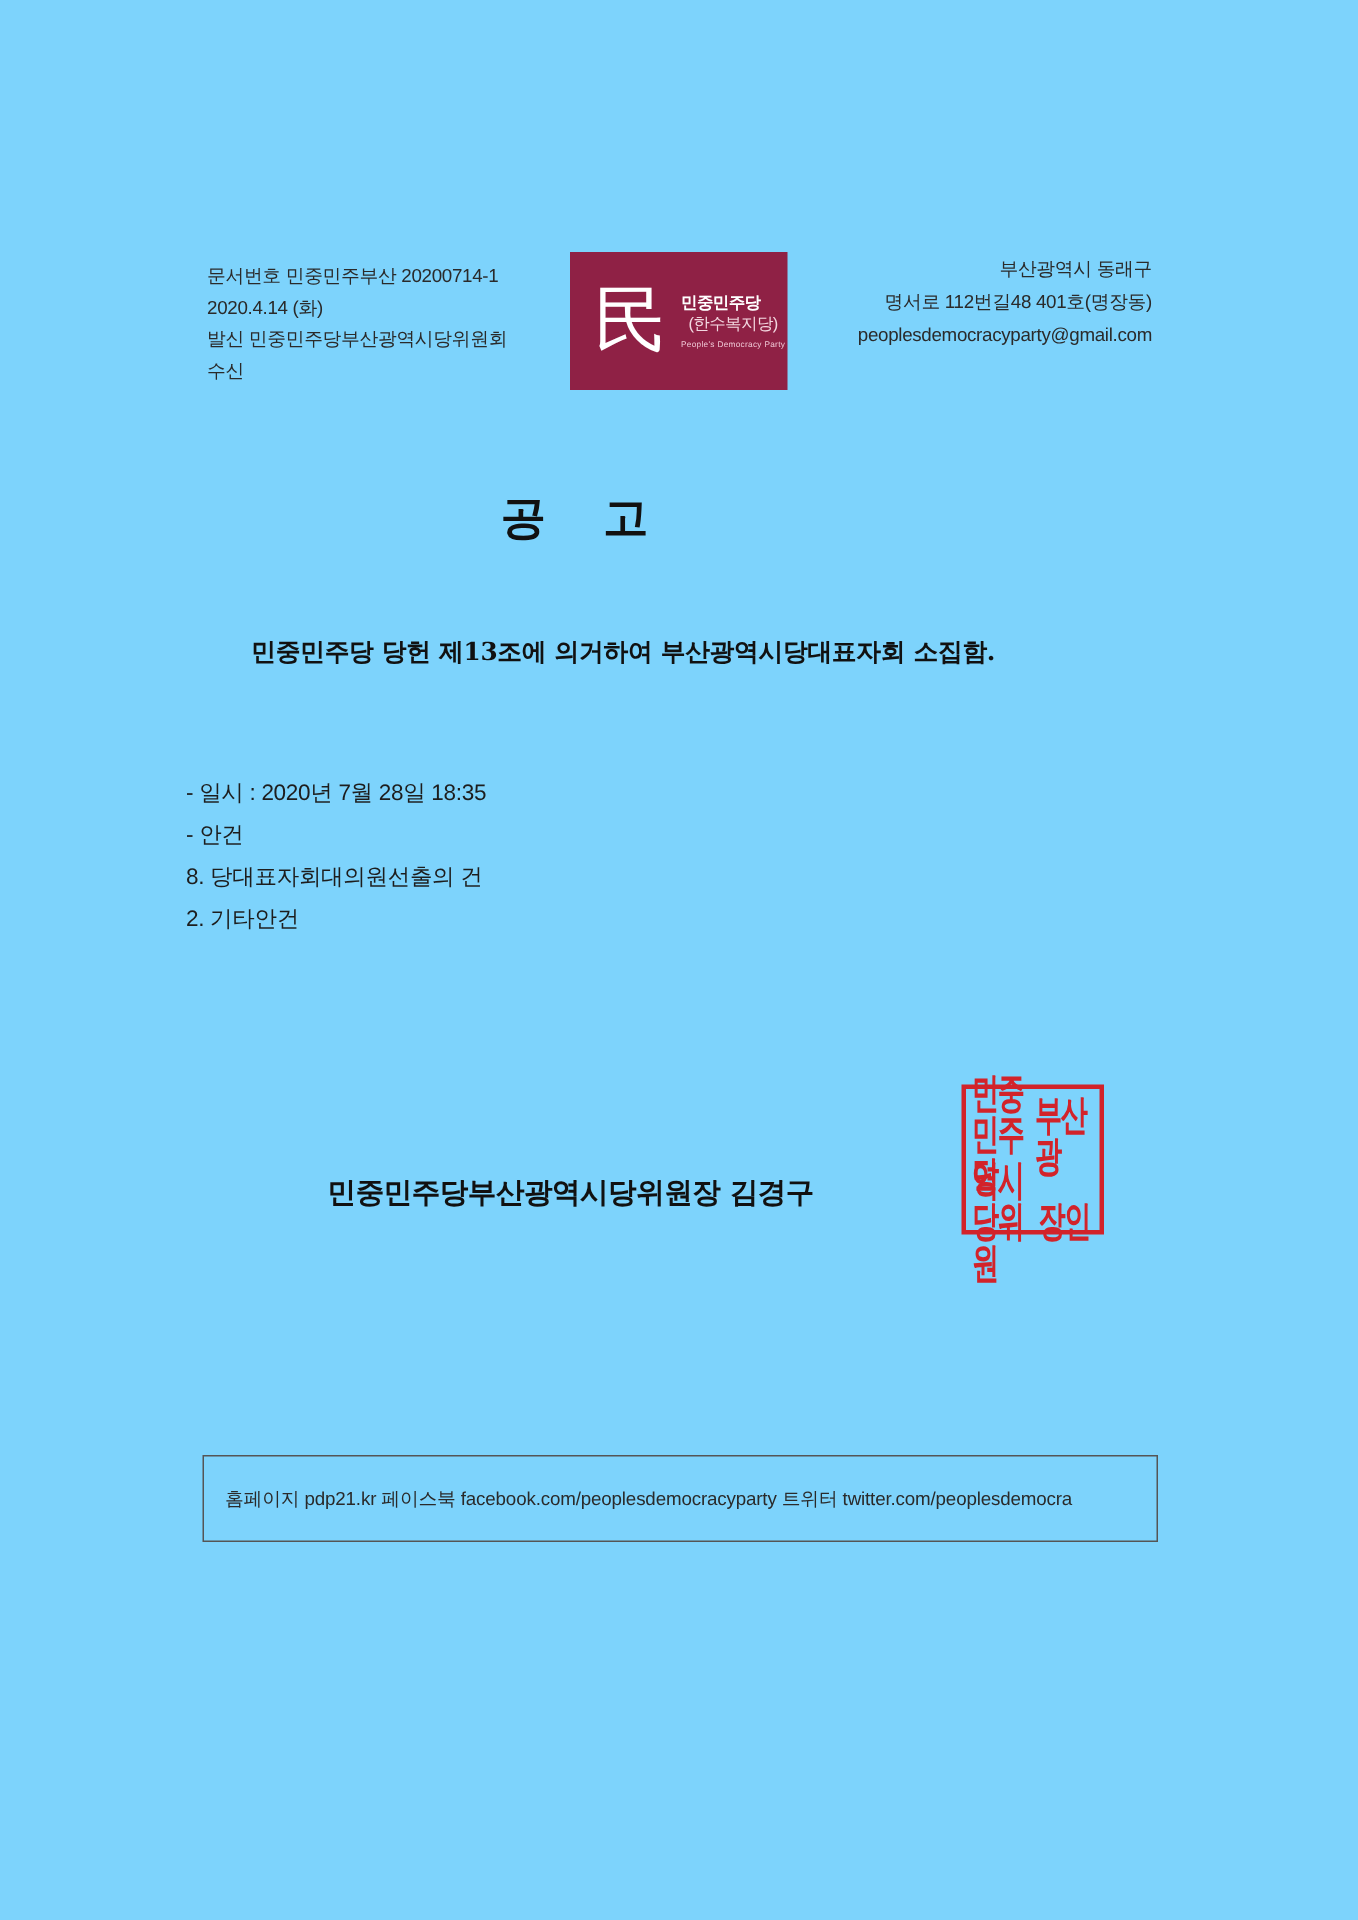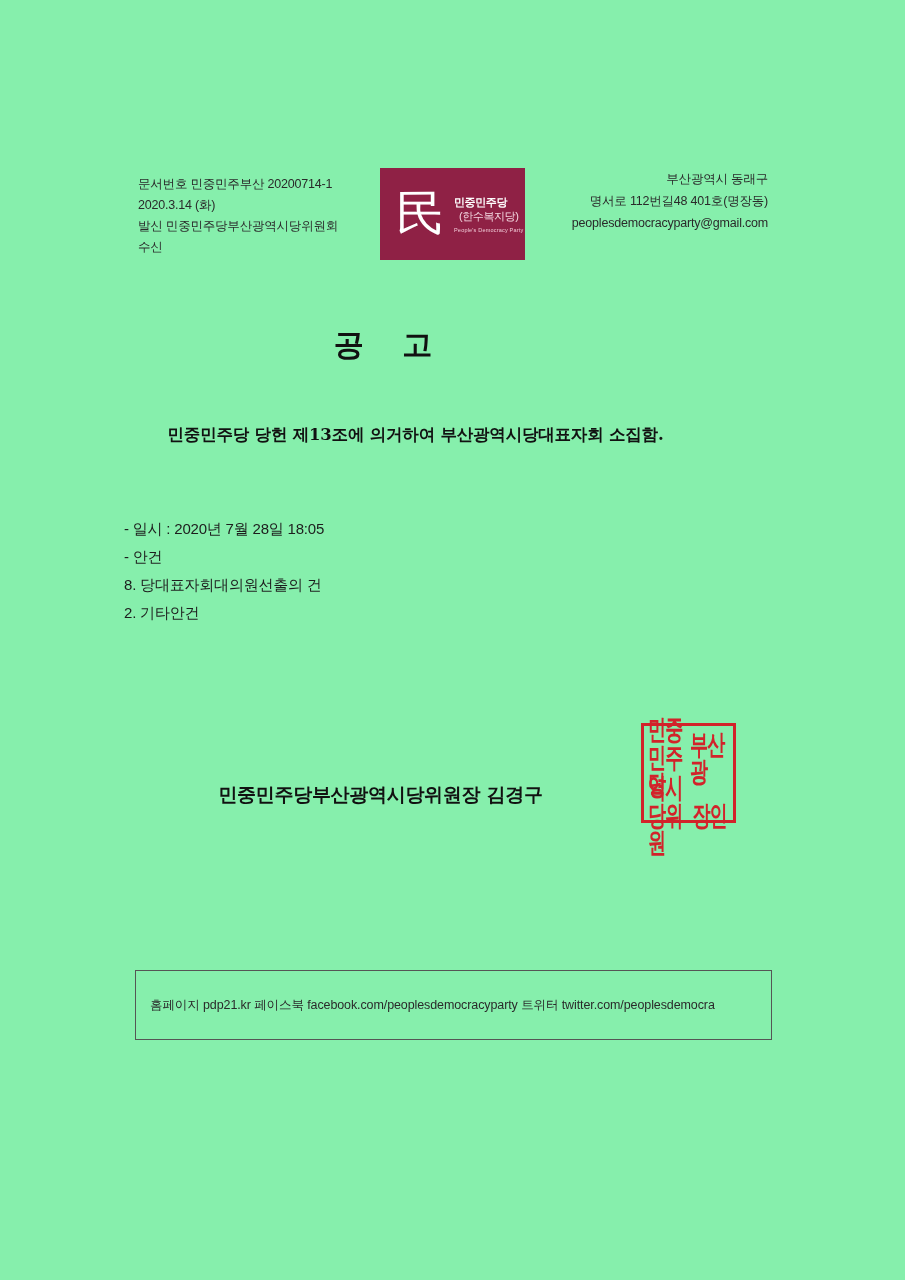--- a/index.html
+++ b/index.html
@@ -12,21 +12,21 @@
     height: 1280px;
     position: relative;
     font-family: "Liberation Sans", "DejaVu Sans", sans-serif;
     color: #1a1a1a;
     overflow: hidden;
   }
 
   .page {
     position: absolute;
     inset: 0;
-    background: #86efac;
+    background: #7dd3fc;
   }
 
   
   .header {
     position: absolute;
     top: 168px;
     left: 138px;
     width: 630px;
     height: 100px;
   }
@@ -190,21 +190,21 @@
     letter-spacing: -1px;
     transform: scaleY(1.45) scaleX(0.95);
   }
 
   
   .footer-box {
     position: absolute;
     left: 135px;
     top: 970px;
     width: 637px;
-    height: 70px;
+    height: 58px;
     border: 1px solid #555555;
     box-sizing: border-box;
     display: flex;
     align-items: center;
     overflow: hidden;
   }
   .footer-text {
     font-size: 12.5px;
     color: #2a2a2a;
     white-space: nowrap;
@@ -214,21 +214,21 @@
 </style>
 </head>
 <body>
 
 <div class="page">
 
   <div class="header">
 
     <div class="header-left">
       <div>문서번호 민중민주부산 20200714-1</div>
-      <div>2020.3.14 (화)</div>
+      <div>2020.4.14 (화)</div>
       <div>발신 민중민주당부산광역시당위원회</div>
       <div>수신</div>
     </div>
 
     <div class="logo">
       <div class="logo-glyph">民</div>
       <div class="logo-text">
         <span class="lt1">민중민주당</span>
         <span class="lt2">(한수복지당)</span>
         <span class="lt3">People's Democracy Party</span>
@@ -241,21 +241,21 @@
       <div>peoplesdemocracyparty@gmail.com</div>
     </div>
 
   </div>
 
   <div class="doc-title">공 고</div>
 
   <div class="statement">민중민주당 당헌 제13조에 의거하여 부산광역시당대표자회 소집함.</div>
 
   <div class="body-list">
-    <div>- 일시 : 2020년 7월 28일 18:05</div>
+    <div>- 일시 : 2020년 7월 28일 18:35</div>
     <div>- 안건</div>
     <div>8. 당대표자회대의원선출의 건</div>
     <div>2. 기타안건</div>
   </div>
 
   <div class="signature">
     <span class="signature-inner">민중민주당부산광역시당위원장 김경구</span>
   </div>
 
   <div class="seal">

